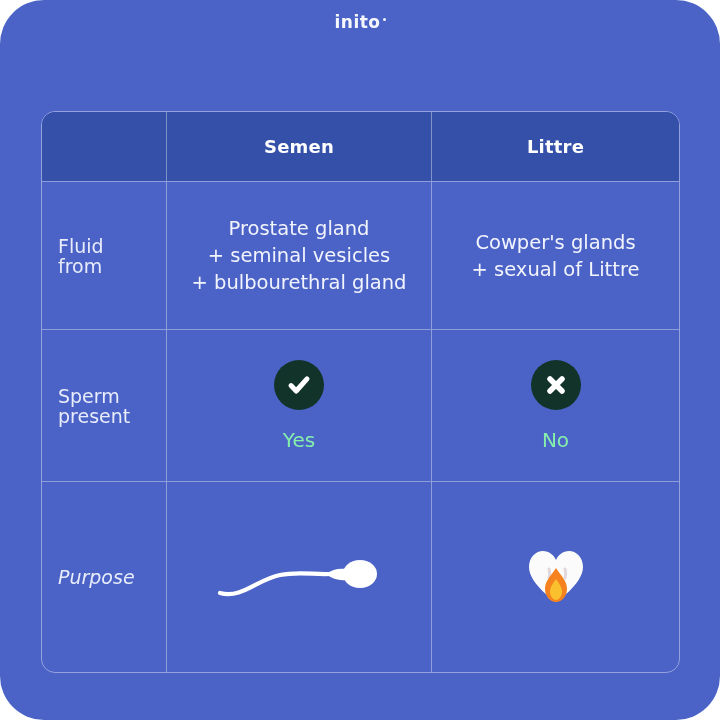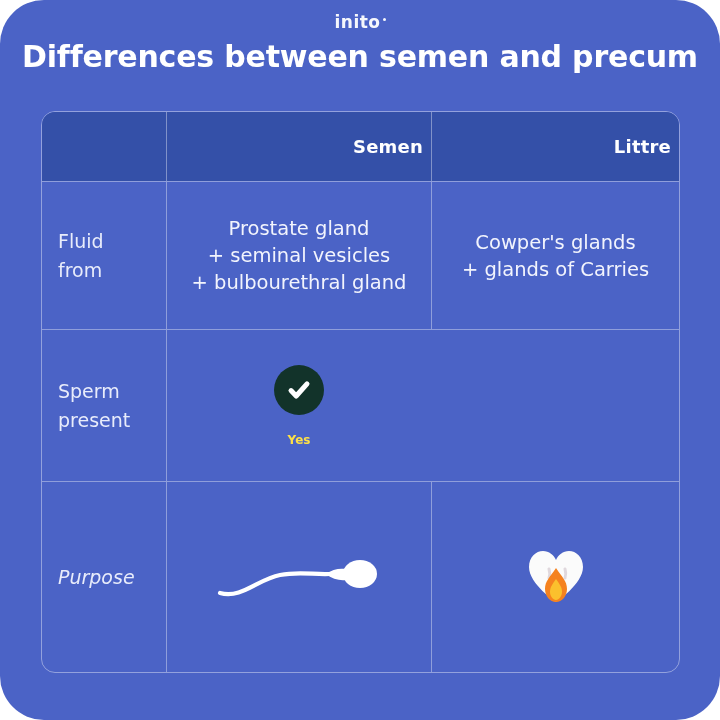--- a/index.html
+++ b/index.html
@@ -116,46 +116,44 @@
   .c-b {
     flex: 1;
     border-left: 1px solid rgba(255,255,255,0.38);
   }
 
   .head .c-a, .head .c-b {
     font-size: 18px;
     font-weight: bold;
     color: #ffffff;
     letter-spacing: 0.2px;
-    align-items: flex-end;
   }
 
   .label-text {
     font-size: 19px;
-    line-height: 29px;
+    line-height: 20px;
     color: #e8ecfb;
     text-align: left;
     white-space: pre-line;
   }
 
   .body-text {
     font-size: 19.5px;
     line-height: 27px;
     color: #f2f4fd;
     text-align: center;
     white-space: pre-line;
   }
   .r1 .body-text { font-size: 19.5px; }
   .r3 .body-text { margin-top: 14px; }
 
   .yesno {
-    font-size: 12px;
-    color: #fde047;
+    font-size: 20px;
+    color: #86efac;
     margin-top: 18px;
-    font-weight: bold;
   }
 
   
   .badge {
     width: 50px;
     height: 50px;
     border-radius: 50%;
     background: #12332a;
     display: flex;
     align-items: center;
@@ -169,21 +167,20 @@
   
   .hof { display: block; }
 </style>
 </head>
 <body>
 
 <div id="card">
 
   <div id="brand"><span>inito</span><span class="dot"></span></div>
 
-  <div id="title">Differences between semen and precum</div>
 
   <div id="table">
 
     <div class="trow head">
       <div class="cell c-label"></div>
       <div class="cell c-a">
         <span>Semen</span>
       </div>
       <div class="cell c-b">
         <span>Littre</span>
@@ -195,36 +192,44 @@
         <span class="label-text">Fluid
 from</span>
       </div>
       <div class="cell c-a">
         <span class="body-text">Prostate gland
 + seminal vesicles
 + bulbourethral gland</span>
       </div>
       <div class="cell c-b">
         <span class="body-text">Cowper's glands
-+ glands of Carries</span>
++ sexual of Littre</span>
       </div>
     </div>
 
     <div class="trow r2">
       <div class="cell c-label">
         <span class="label-text">Sperm
 present</span>
       </div>
       <div class="cell c-a">
         <span class="badge">
           <svg width="30" height="30" viewBox="0 0 30 30">
             <path d="M7 15.6 L12.2 21 L23 8.8" fill="none" stroke="#ffffff" stroke-width="5" stroke-linecap="round" stroke-linejoin="round"></path>
           </svg>
         </span>
         <span class="yesno">Yes</span>
+      </div>
+      <div class="cell c-b">
+        <span class="badge">
+          <svg width="30" height="30" viewBox="0 0 30 30">
+            <path d="M9 9 L21 21 M21 9 L9 21" fill="none" stroke="#ffffff" stroke-width="5.5" stroke-linecap="round"></path>
+          </svg>
+        </span>
+        <span class="yesno">No</span>
       </div>
     </div>
 
     <div class="trow r3">
       <div class="cell c-label">
         <span class="label-text">Purpose</span>
       </div>
       <div class="cell c-a">
         <span>
           <svg class="sperm" width="170" height="56" viewBox="0 0 170 56">

